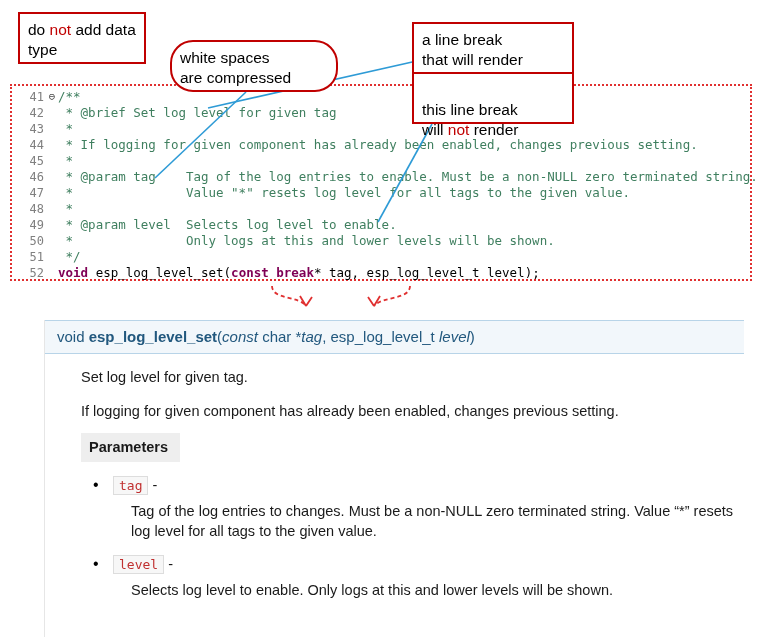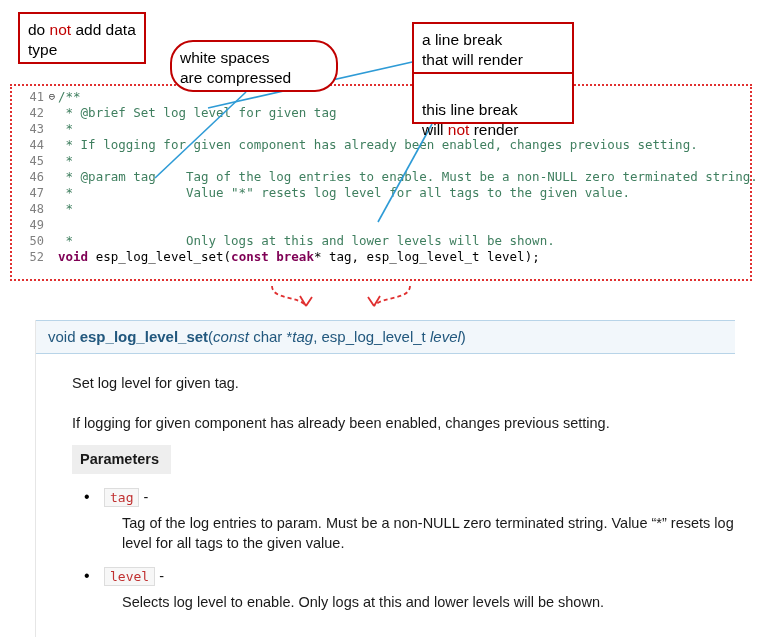--- a/index.html
+++ b/index.html
@@ -86,21 +86,21 @@
     user-select: none;
   }
   .code-text { white-space: pre; }
   .c-comment { color: #3f7f5f; }
   .c-keyword { color: #7f0055; font-weight: bold; }
   .c-plain   { color: #000000; }
 
   
   #doc-panel {
     position: absolute;
-    left: 35px;
+    left: 44px;
     top: 320px;
     width: 700px;
     height: 317px;
     background: #ffffff;
     border-left: 1px solid #e6e6e6;
     box-sizing: border-box;
     z-index: 2;
   }
   #doc-signature {
     background: #f2f7fb;
@@ -110,21 +110,21 @@
     font-family: "Liberation Sans", sans-serif;
     font-size: 15px;
     color: #22587e;
   }
   #doc-signature .sig-name { font-weight: bold; }
   #doc-signature .sig-em { font-style: italic; }
   .doc-para {
     font-family: "Liberation Sans", sans-serif;
     font-size: 14.5px;
     color: #1a1a1a;
-    margin: 20px 0 0 36px;
+    margin: 14px 0 0 36px;
     line-height: 1.35;
   }
   #params-header {
     display: inline-block;
     background: #eeeeee;
     color: #1a1a1a;
     font-family: "Liberation Sans", sans-serif;
     font-size: 14.5px;
     font-weight: bold;
     padding: 6px 12px 7px 8px;
@@ -201,39 +201,40 @@
 
 <div id="code-block">
     <div class="code-line"><span class="gutter">41</span><span class="fold">⊖</span><span class="code-text"><span class="c-comment">/**</span></span></div>
     <div class="code-line"><span class="gutter">42</span><span class="fold"></span><span class="code-text"><span class="c-comment"> * @brief Set log level for given tag</span></span></div>
     <div class="code-line"><span class="gutter">43</span><span class="fold"></span><span class="code-text"><span class="c-comment"> *</span></span></div>
     <div class="code-line"><span class="gutter">44</span><span class="fold"></span><span class="code-text"><span class="c-comment"> * If logging for given component has already been enabled, changes previous setting.</span></span></div>
     <div class="code-line"><span class="gutter">45</span><span class="fold"></span><span class="code-text"><span class="c-comment"> *</span></span></div>
     <div class="code-line"><span class="gutter">46</span><span class="fold"></span><span class="code-text"><span class="c-comment"> * @param tag    Tag of the log entries to enable. Must be a non-NULL zero terminated string.</span></span></div>
     <div class="code-line"><span class="gutter">47</span><span class="fold"></span><span class="code-text"><span class="c-comment"> *               Value "*" resets log level for all tags to the given value.</span></span></div>
     <div class="code-line"><span class="gutter">48</span><span class="fold"></span><span class="code-text"><span class="c-comment"> *</span></span></div>
-    <div class="code-line"><span class="gutter">49</span><span class="fold"></span></div>
+    <div class="code-line"><span class="gutter">49</span><span class="fold"></span><span class="code-text"><span class="c-comment"> * @param level  Selects log level to enable.</span></span></div>
     <div class="code-line"><span class="gutter">50</span><span class="fold"></span><span class="code-text"><span class="c-comment"> *               Only logs at this and lower levels will be shown.</span></span></div>
+    <div class="code-line"><span class="gutter">51</span><span class="fold"></span><span class="code-text"><span class="c-comment"> */</span></span></div>
     <div class="code-line"><span class="gutter">52</span><span class="fold"></span><span class="code-text"><span class="c-keyword">void</span><span class="c-plain"> esp_log_level_set(</span><span class="c-keyword">const</span><span class="c-plain"> </span><span class="c-keyword">break</span><span class="c-plain">* tag, esp_log_level_t level);</span></span></div>
   </div>
 
 <div id="doc-panel">
   <div id="doc-signature">
     <span>void </span><span class="sig-name">esp_log_level_set</span><span>(</span><span class="sig-em">const</span><span> char *</span><span class="sig-em">tag</span><span>, </span><span>esp_log_level_t </span><span class="sig-em">level</span><span>)</span>
   </div>
 
   <div class="doc-para">Set log level for given tag.</div>
   <div class="doc-para">If logging for given component has already been enabled, changes previous setting.</div>
 
   <div id="params-header">Parameters</div>
 
   <div class="param-item">
     <span class="param-bullet">•</span>
     <span class="param-name">tag</span><span class="param-dash">-</span>
-    <div class="param-desc">Tag of the log entries to param. Must be a non-NULL zero terminated string. Value “*” resets log level for all tags to the given value.</div>
+    <div class="param-desc">Tag of the log entries to changes. Must be a non-NULL zero terminated string. Value “*” resets log level for all tags to the given value.</div>
   </div>
 
   <div class="param-item">
     <span class="param-bullet">•</span>
     <span class="param-name">level</span><span class="param-dash">-</span>
     <div class="param-desc">Selects log level to enable. Only logs at this and lower levels will be shown.</div>
   </div>
 </div>
 
 </body></html>

